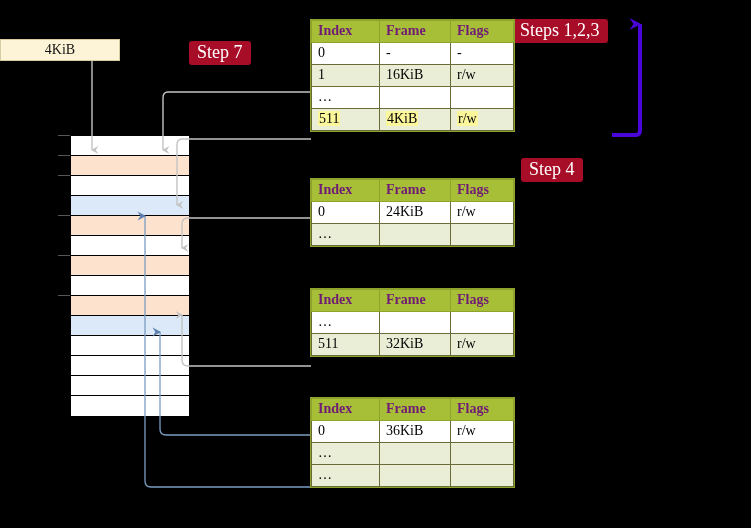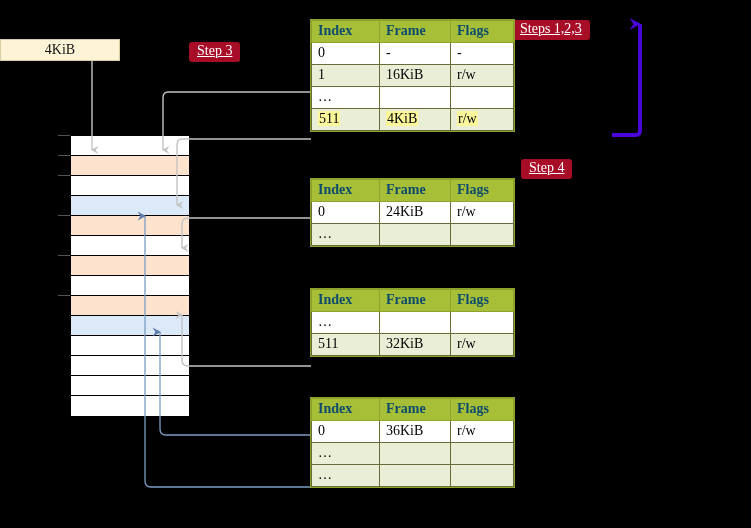--- a/index.html
+++ b/index.html
@@ -18,24 +18,23 @@
     left:0px;top:39px;width:120px;height:22px;
     background:#fdf3d7;border:1px solid #d8cda2;
     display:flex;align-items:center;justify-content:center;
     font-size:14px;line-height:1;color:#111;
     box-sizing:border-box;
   }
 
   
   .badge{
     display:inline-block;padding:2px 8px 3px 8px;
-    font-size:14px;line-height:1.05;color:#ffffff;
+    font-size:18px;line-height:1.05;color:#ffffff;
     border-radius:3px;white-space:nowrap;
     box-sizing:border-box;
-    text-decoration:underline;
   }
   .badge-red{background:#a80d28;}
   .badge-purple{background:#5a0ef0;}
 
   #step0{left:189px;top:41px;}
   #steps123{left:512px;top:19px;}
   #steps1234{left:651px;top:19px;}
   #step4{left:521px;top:158px;text-align:center;}
 
   
@@ -61,21 +60,21 @@
   }
 
   
   table.pt{
     border-collapse:collapse;
     background:#ffffff;
     font-size:14px;
     box-shadow:0 0 0 1px #8ea32c;
   }
   table.pt th{
-    background:#a6bf37;color:#0c4a6e;
+    background:#a6bf37;color:#701a75;
     font-weight:bold;text-align:left;
     padding:2px 6px 3px 6px;
     border:1px solid #8ea32c;
     font-size:14px;
     white-space:nowrap;
     margin-left:27px;
   }
   table.pt td{
     border:1px solid #6b6b3a;
     padding:2px 6px 3px 6px;
@@ -122,21 +121,21 @@
       <div class="row white"></div>
       <div class="row white"></div>
       <div class="row white"></div>
     </div>
 
   <div class="abs kib-box">
     <span>4KiB</span>
   </div>
 
   <div class="abs" id="step0">
-    <span class="badge badge-red">Step 3</span>
+    <span class="badge badge-red">Step 7</span>
   </div>
   <div class="abs" id="steps123">
     <span class="badge badge-red">Steps 1,2,3</span>
   </div>
   <div class="abs" id="step4">
     <span class="badge badge-red">Step 4</span>
   </div>
 
   <svg class="ovl">
     <defs>

